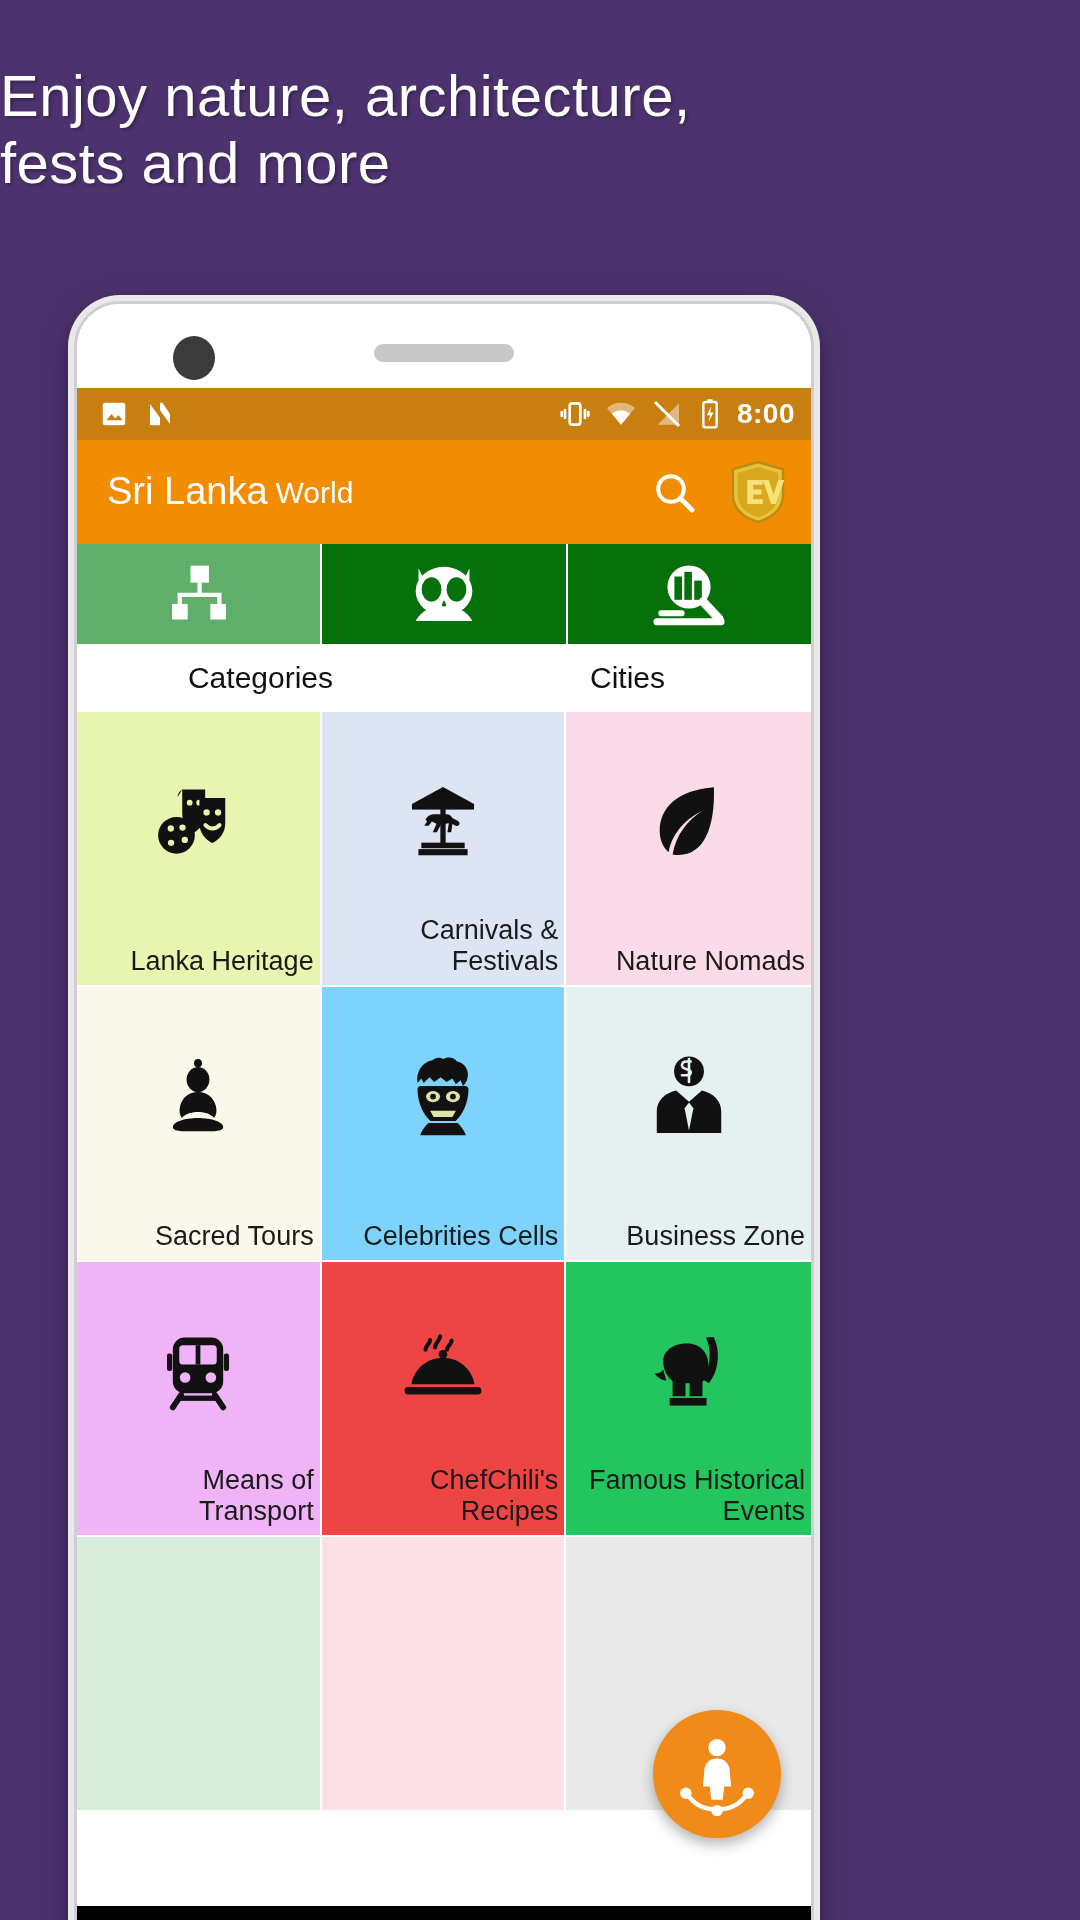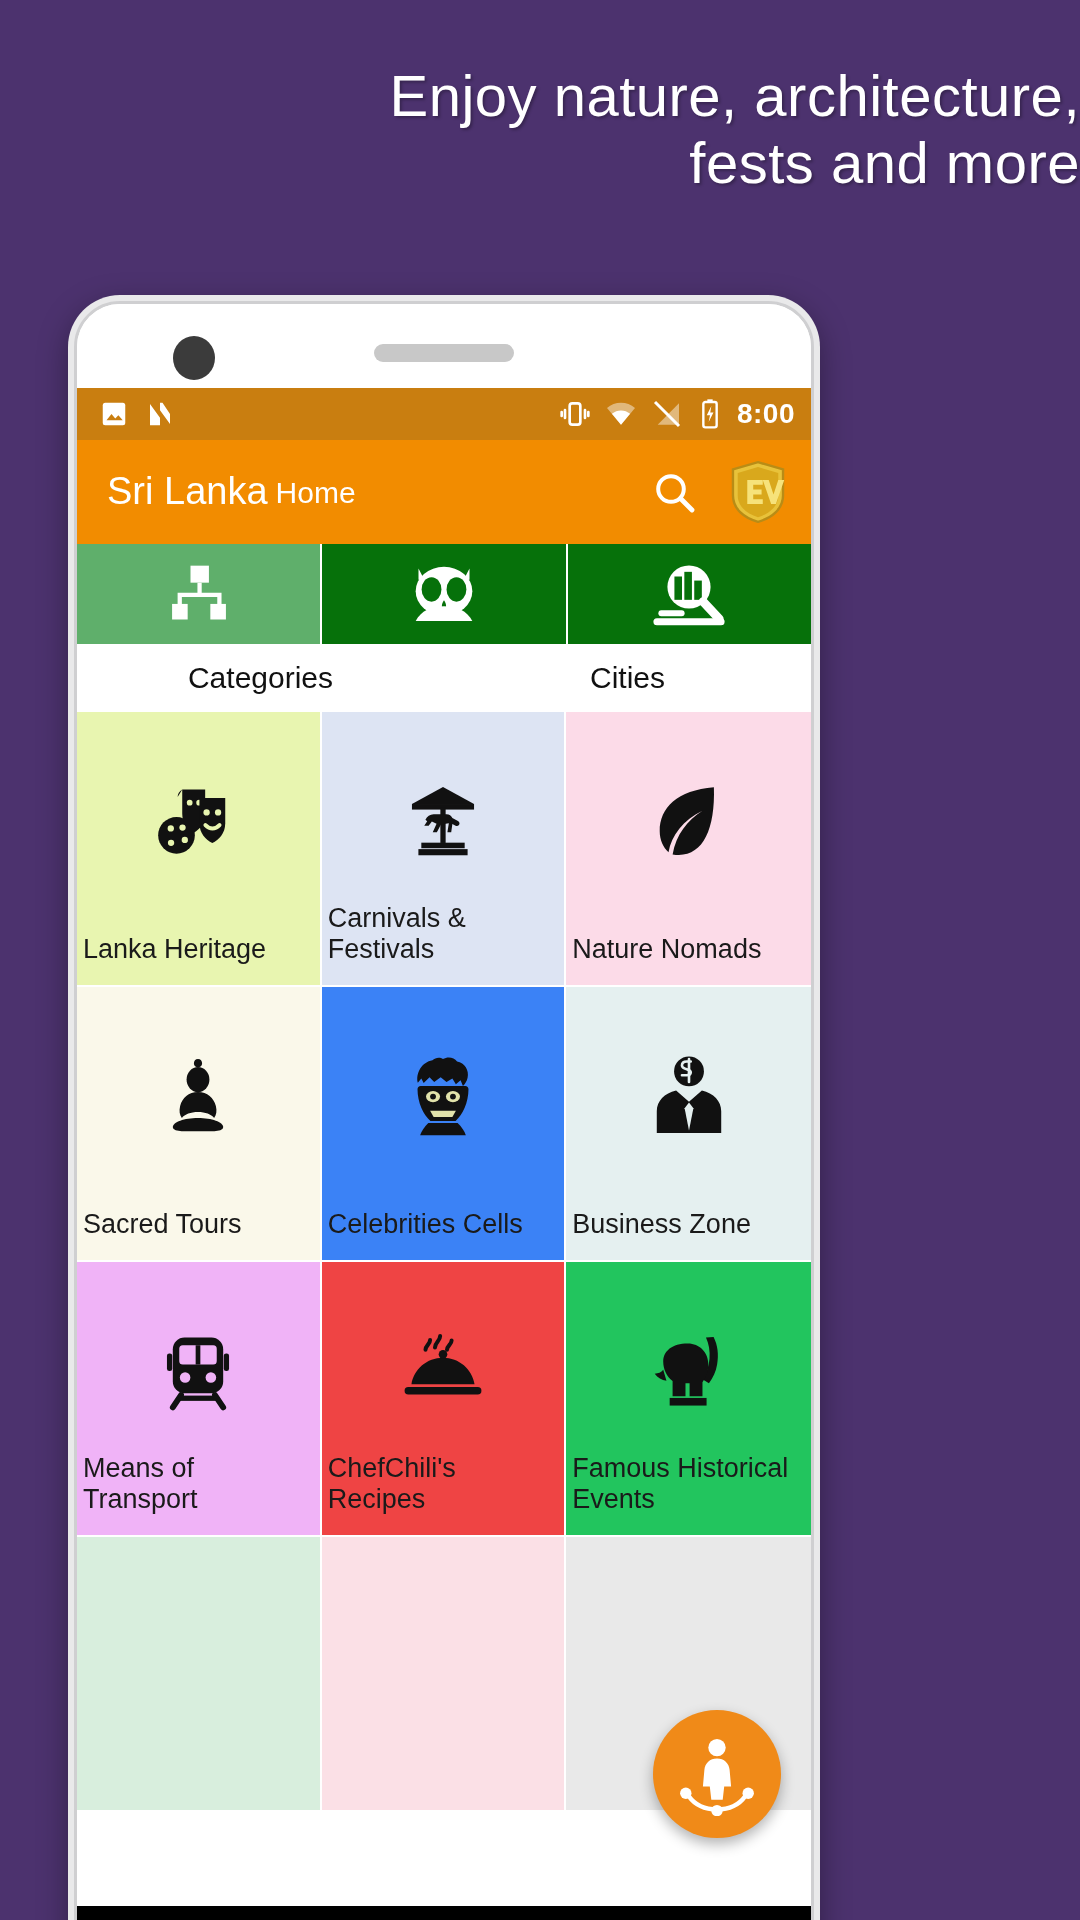--- a/index.html
+++ b/index.html
@@ -7,21 +7,21 @@
     width: 1080px; height: 1920px;
     background: #4c326e;
     font-family: "Liberation Sans", sans-serif;
     overflow: hidden;
   }
   #stage { position: relative; width: 1080px; height: 1920px; background: #4c326e; }
 
   
   .promo {
     position: absolute; top: 62px; left: 0; width: 1080px;
-    text-align: right; color: #ffffff;
+    text-align: left; color: #ffffff;
     font-size: 58px; line-height: 1.16; font-weight: 400;
     letter-spacing: .5px;
     text-shadow: 2px 2px 3px rgba(0,0,0,.28);
   }
   .promo .l2 { display: block; }
 
   
   .phone {
     position: absolute; left: 68px; top: 295px;
     width: 752px; height: 1660px;
@@ -94,22 +94,22 @@
     position: relative;
     display: flex; flex-direction: column;
     align-items: center; justify-content: flex-start;
     border-right: 2px solid #ffffff;
     border-bottom: 2px solid #ffffff;
     overflow: hidden;
   }
   .cell:nth-child(3n) { border-right: none; }
   .cell-icon { margin-top: 66px; height: 86px; display:flex; align-items:center; justify-content:center; }
   .cell-label {
-    position: absolute; left: 0; right: 0; bottom: 20px;
-    text-align: left; font-size: 27px; color: #1a1a1a;
+    position: absolute; left: 0; right: 0; bottom: 8px;
+    text-align: right; font-size: 27px; color: #1a1a1a;
     padding: 0 6px; line-height: 1.15;
   }
 
   
   .fab {
     position: absolute; right: 30px; bottom: 108px;
     width: 128px; height: 128px; border-radius: 50%;
     background: #f08a18;
     display: flex; align-items: center; justify-content: center;
     box-shadow: 0 6px 14px rgba(0,0,0,.30);
@@ -167,21 +167,21 @@
               <rect x="5" y="1" width="4" height="2.2" fill="#fff"></rect>
               <path d="M8 6l-3.4 7H7l-1 5 3.6-7.2H7.2z" fill="#fff"></path>
             </svg>
             <span class="sb-time">8:00</span>
           </div>
         </div>
 
         <div class="appbar">
           <div class="titles">
             <span class="app-title">Sri Lanka</span>
-            <span class="app-sub">Home</span>
+            <span class="app-sub">World</span>
           </div>
           <div class="appbar-actions">
             <div class="search-btn">
               <svg width="48" height="48" viewBox="0 0 24 24">
                 <circle cx="10.5" cy="10.5" r="6.4" fill="none" stroke="#fff" stroke-width="2"></circle>
                 <path d="M15.4 15.4L21 21" stroke="#fff" stroke-width="2.4" stroke-linecap="round"></path>
               </svg>
             </div>
             <div class="logo-badge">
               <svg width="60" height="62" viewBox="0 0 48 52">
@@ -283,21 +283,21 @@
               <svg width="72" height="82" viewBox="0 0 24 28">
                 <path d="M12 1.4c.9 0 1.4.7 1.4 1.5 0 .8-.6 1.3-1.4 1.3s-1.4-.5-1.4-1.3c0-.8.5-1.5 1.4-1.5z" fill="#111"></path>
                 <ellipse cx="12" cy="8.4" rx="3.9" ry="4.3" fill="#111"></ellipse>
                 <path d="M12 12.6c3.2 0 5.4 2 6.1 4.8.4 1.6.2 3.1-.6 4.1-1-1.2-3-2-5.5-2s-4.5.8-5.5 2c-.8-1-1-2.5-.6-4.1.7-2.8 2.9-4.8 6.1-4.8z" fill="#111"></path>
                 <path d="M3.4 24.6c0-1.7 3.9-3.1 8.6-3.1s8.6 1.4 8.6 3.1c0 1-1.6 1.4-3 1.4H6.4c-1.4 0-3-.4-3-1.4z" fill="#111"></path>
               </svg>
             </div>
             <span class="cell-label">Sacred Tours</span>
           </div>
 
-          <div class="cell" style="background:#3b82f6">
+          <div class="cell" style="background:#7dd3fc">
             <div class="cell-icon">
               <svg width="80" height="82" viewBox="0 0 26 28">
                 <path d="M4.4 9.5C3.6 6.2 5.8 2.4 9.4 1.8c1-1 2.6-1.2 3.6-.4 1.6-1 3.8-.6 4.8.8 2.6.4 4.2 3 3.6 5.6-.3 1.3-.9 2.2-1.6 2.8l-.8-2-1.6 1.4-1.2-2-2 1.2-2-1.6-2.2 1.6-1.6-1.6-2 2-.8-1.6z" fill="#111"></path>
                 <path d="M5.4 10.6h15.2c.7 0 1.1.5 1.1 1.1 0 4.4-2 8.8-4.4 10.8H8.7C6.3 20.5 4.3 16.1 4.3 11.7c0-.6.4-1.1 1.1-1.1z" fill="#111"></path>
                 <ellipse cx="9.6" cy="14.2" rx="2.4" ry="1.9" fill="#e2e3ab"></ellipse>
                 <ellipse cx="16.4" cy="14.2" rx="2.4" ry="1.9" fill="#e2e3ab"></ellipse>
                 <circle cx="9.6" cy="14.2" r="1" fill="#111"></circle>
                 <circle cx="16.4" cy="14.2" r="1" fill="#111"></circle>
                 <path d="M8.6 19h8.8l-1.2 2.2H9.8z" fill="#e2e3ab"></path>
                 <path d="M8 23.2h10c1.4 1.4 2.4 2.8 2.8 4.2H5.2c.4-1.4 1.4-2.8 2.8-4.2z" fill="#111"></path>

